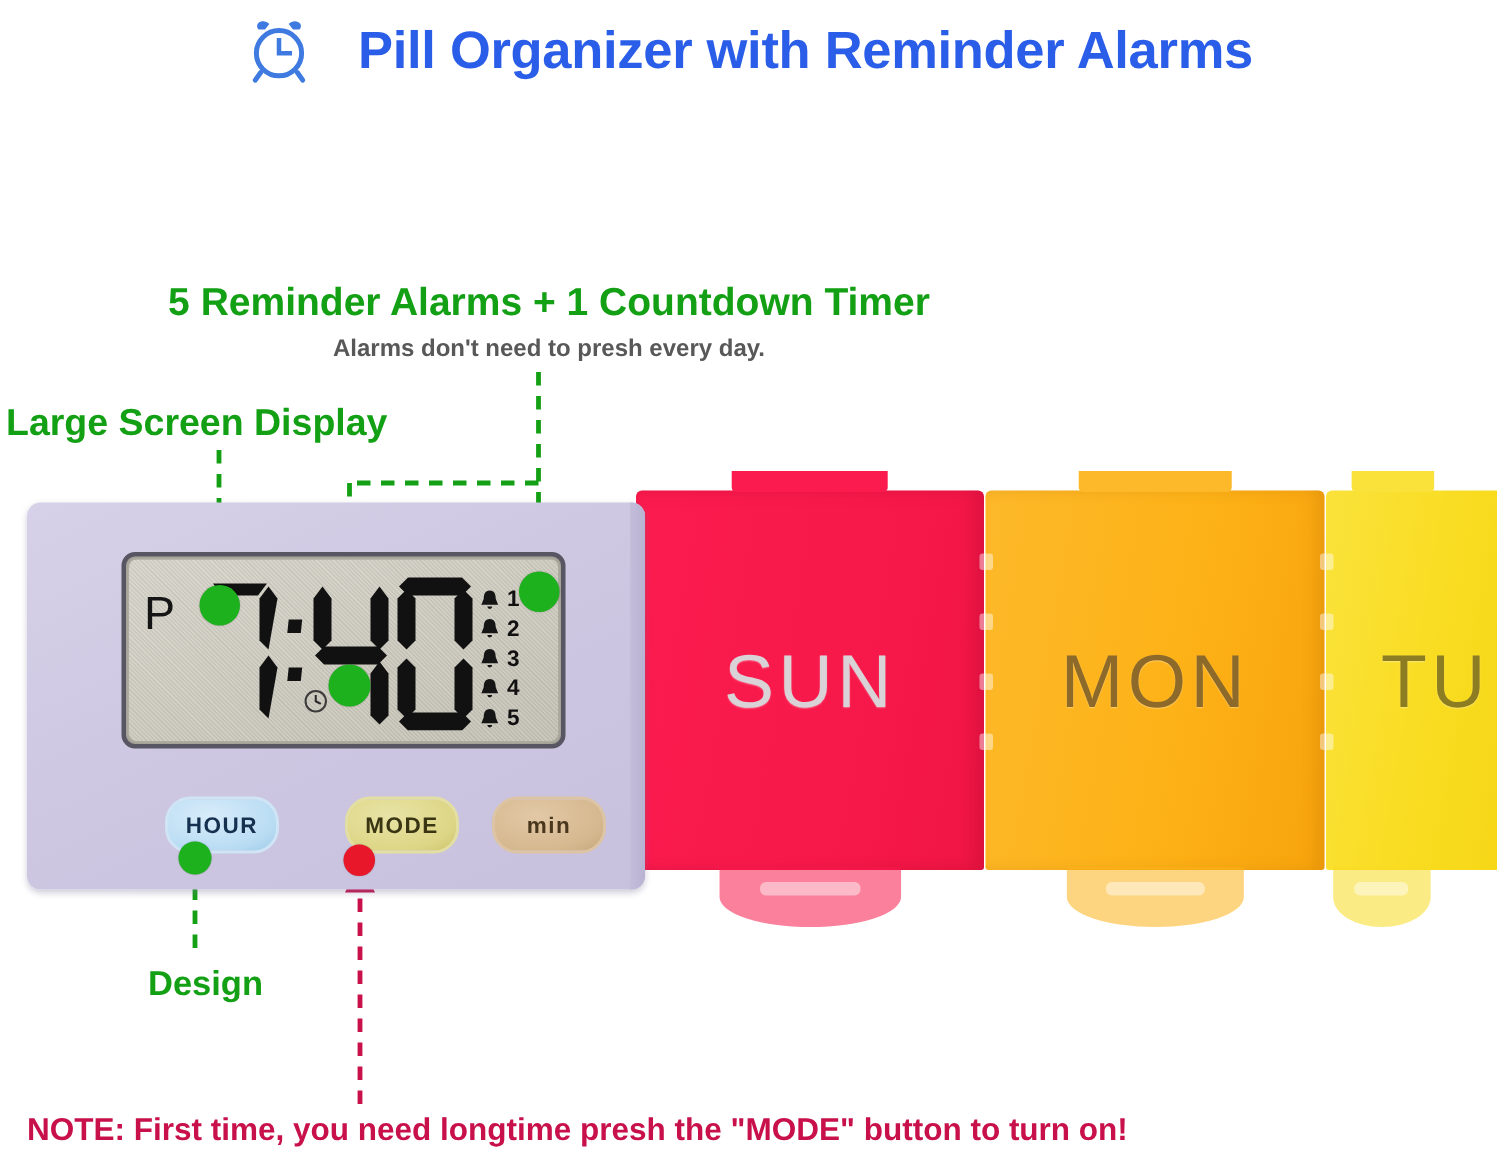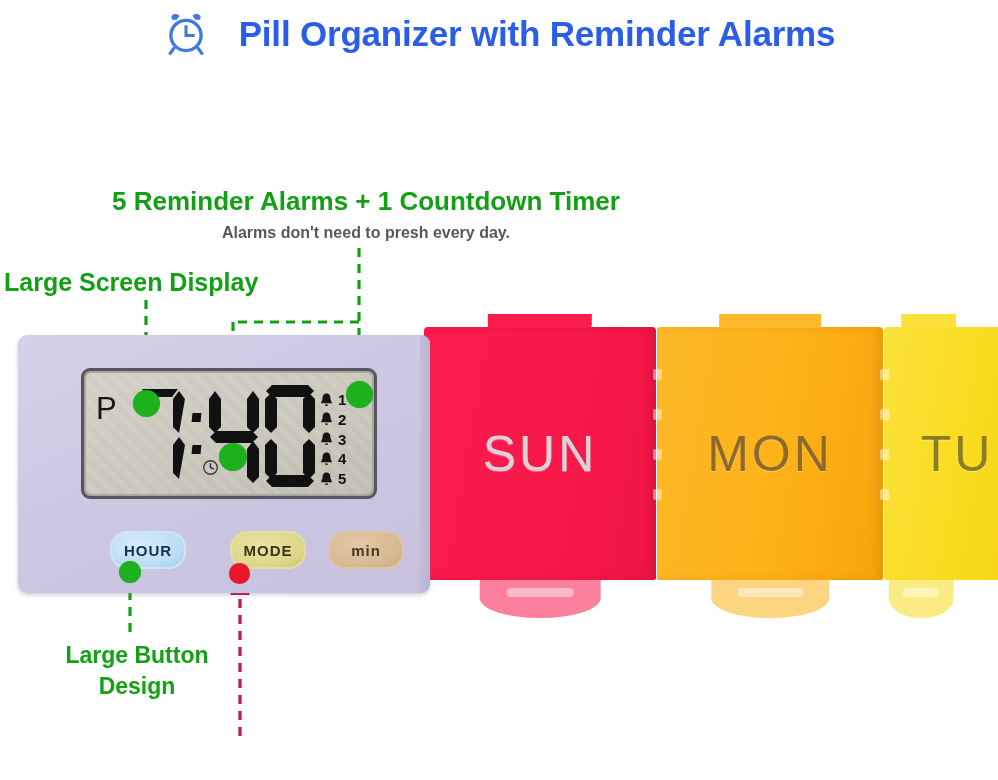--- a/index.html
+++ b/index.html
@@ -173,23 +173,23 @@
       <path d="M15 52 L10 59" stroke="#3f7ae0" stroke-width="4.6" stroke-linecap="round"></path>
       <path d="M49 52 L54 59" stroke="#3f7ae0" stroke-width="4.6" stroke-linecap="round"></path>
     </svg>
     <div class="main-title">Pill Organizer with Reminder Alarms</div>
   </div>
 
   <div class="ann-alarms">5 Reminder Alarms + 1 Countdown Timer</div>
   <div class="ann-alarms-sub">Alarms  don't need to presh every day.</div>
   <div class="ann-screen">Large Screen Display</div>
   <div class="ann-btn">
-    <div>Large Button</div>
     <div>Design</div>
   </div>
+  <div class="ann-note">NOTE: First time, you need longtime presh the "MODE" button to turn on!</div>
 
   <svg class="connectors" viewBox="0 0 998 780">
 
     <g stroke="#13a014" stroke-width="3.2" fill="none" stroke-dasharray="9,7">
       <line x1="146" y1="300" x2="146" y2="378"></line>
     </g>
     <polygon points="146,396 137,377 155,377" fill="#13a014"></polygon>
 
     <g stroke="#13a014" stroke-width="3.2" fill="none" stroke-dasharray="9,7">
       <line x1="359" y1="248" x2="359" y2="370"></line>

